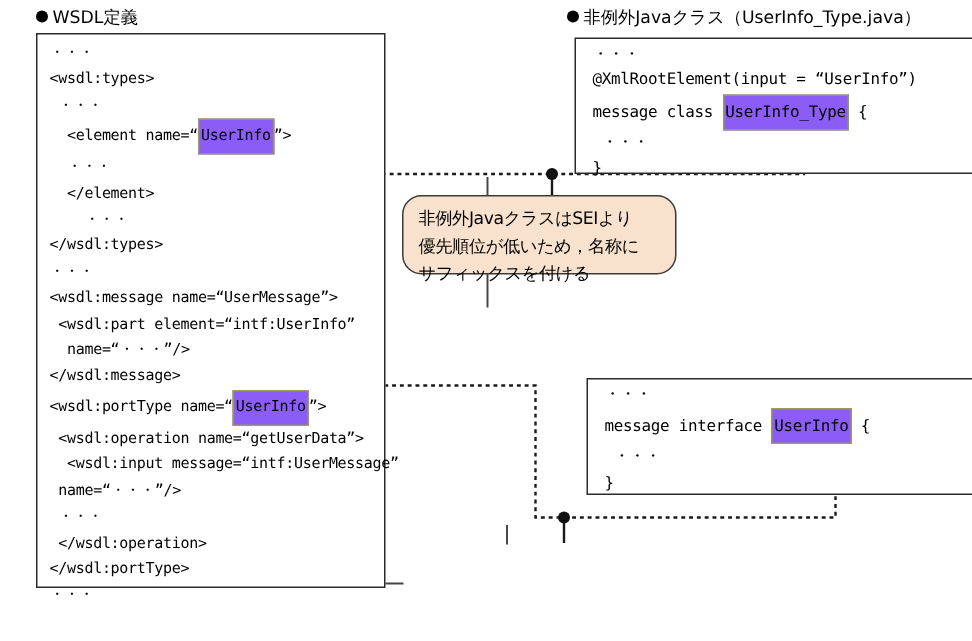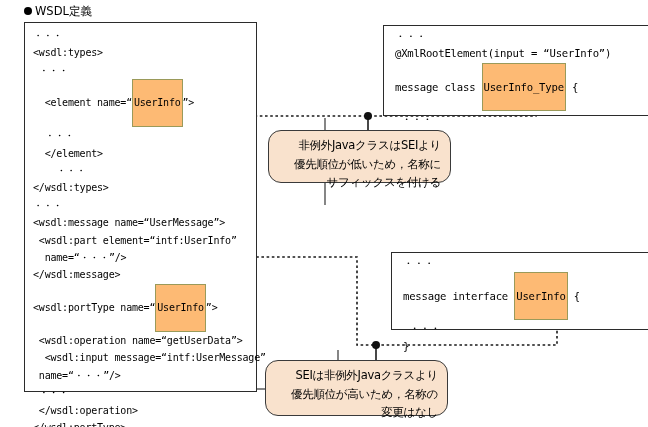--- a/index.html
+++ b/index.html
@@ -44,42 +44,41 @@
     font-family:"DejaVu Sans Mono","Liberation Mono",monospace;
     font-size:10px;
     line-height:17.4px;
     white-space:pre;
     letter-spacing:-0.2px;
   }
   .code.small{font-size:10.6px;}
 
   
   .hl{
-    background:#fdba74;
+    background:#8b5cf6;
     border:1px solid #9a9a5a;
-    padding:16px 1px;
+    padding:4px 1px;
     box-sizing:border-box;
     display:inline-block;
     line-height:14px;
   }
 
   
   .callout{
     position:absolute;
     background:#f9e2cd;
     border:1.3px solid #3a3a3a;
     border-radius:13px;
     box-sizing:border-box;
     font-family:"DejaVu Sans","Liberation Sans",sans-serif;
     font-size:11.5px;
     line-height:18.5px;
     padding:5px 9px 5px 10px;
     white-space:pre-line;
     letter-spacing:-0.3px;
-    text-align:right;
   }
 
   
   svg.wires{position:absolute;left:0;top:0;width:648px;height:427px;overflow:visible;}
 </style>
 </head>
 <body>
 
 <div id="stage">
 
@@ -128,20 +127,23 @@
 <span>&lt;/wsdl:message&gt;</span>
 <span><span>&lt;wsdl:portType name=“</span><span class="hl">UserInfo</span><span>”&gt;</span></span>
 <span> &lt;wsdl:operation name=“getUserData”&gt;</span>
 <span>  &lt;wsdl:input message=“intf:UserMessage”</span>
 <span> name=“・・・”/&gt;</span>
 <span> ・・・</span>
 <span> &lt;/wsdl:operation&gt;</span>
 <span>&lt;/wsdl:portType&gt;</span>
 <span>・・・</span></div>
 
+  <div class="sec-head" style="left:358px;top:4px;">
+    <span class="bullet"></span><span>非例外Javaクラス（UserInfo_Type.java）</span>
+  </div>
 
   <div class="panel" style="left:363px;top:25px;width:273px;height:91px;"></div>
 
   <div class="code small" style="left:375px;top:28px;"><span>・・・</span>
 <span>@XmlRootElement(input = “UserInfo”)</span>
 <span><span>message class </span><span class="hl">UserInfo_Type</span><span> {</span></span>
 <span> ・・・</span>
 <span>}</span></div>
 
 
@@ -149,17 +151,14 @@
 
   <div class="code small" style="left:383px;top:255px;"><span>・・・</span>
 <span><span>message interface </span><span class="hl">UserInfo</span><span> {</span></span>
 <span> ・・・</span>
 <span>}</span></div>
 
   <div class="callout" style="left:248px;top:130px;width:183px;height:53px;">非例外JavaクラスはSEIより
 優先順位が低いため，名称に
 サフィックスを付ける</div>
 
-  <div class="callout" style="left:245px;top:360px;width:183px;height:56px;">SEIは非例外Javaクラスより
-優先順位が高いため，名称の
-変更はなし</div>
 
 </div>
 
 </body></html>

